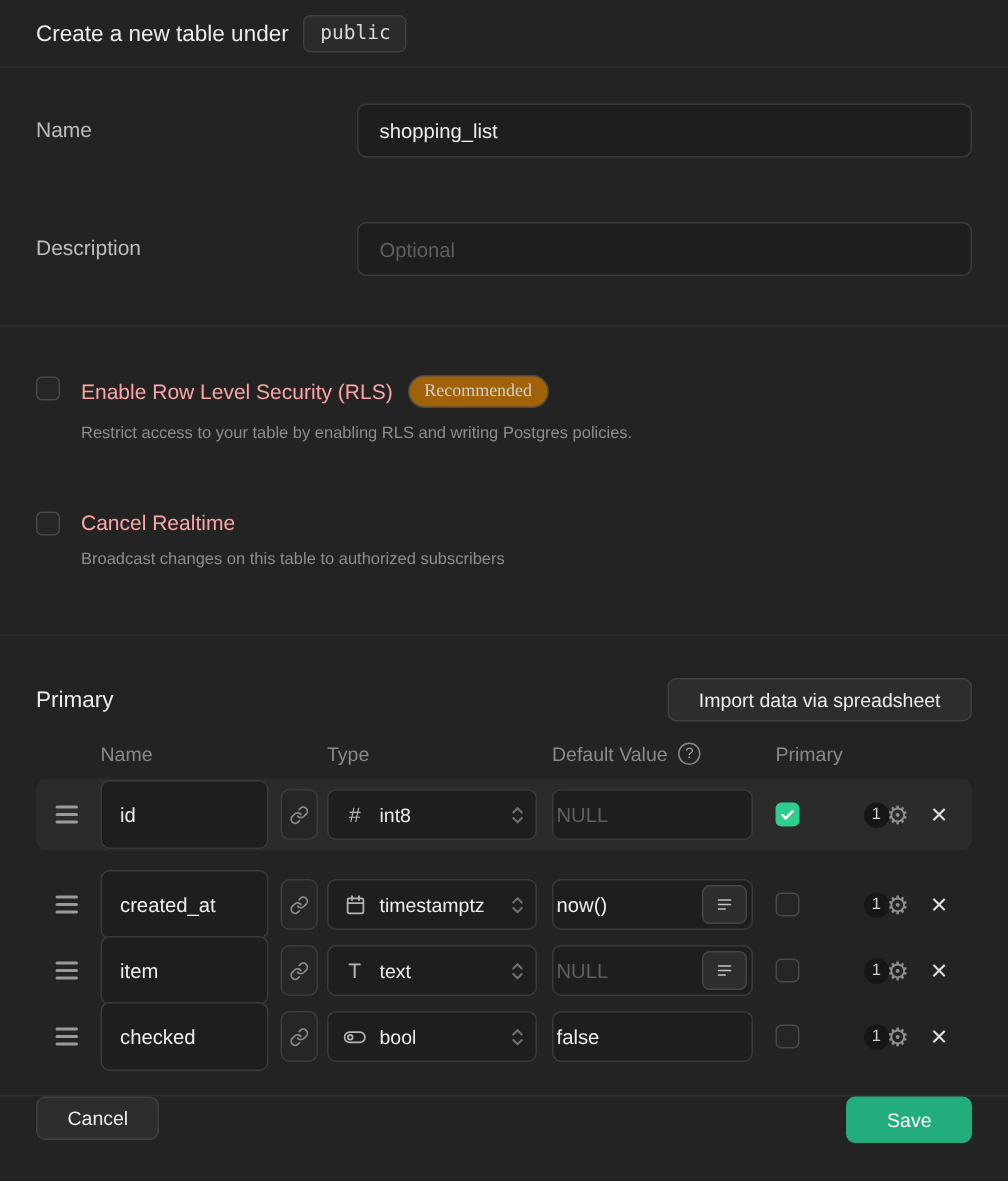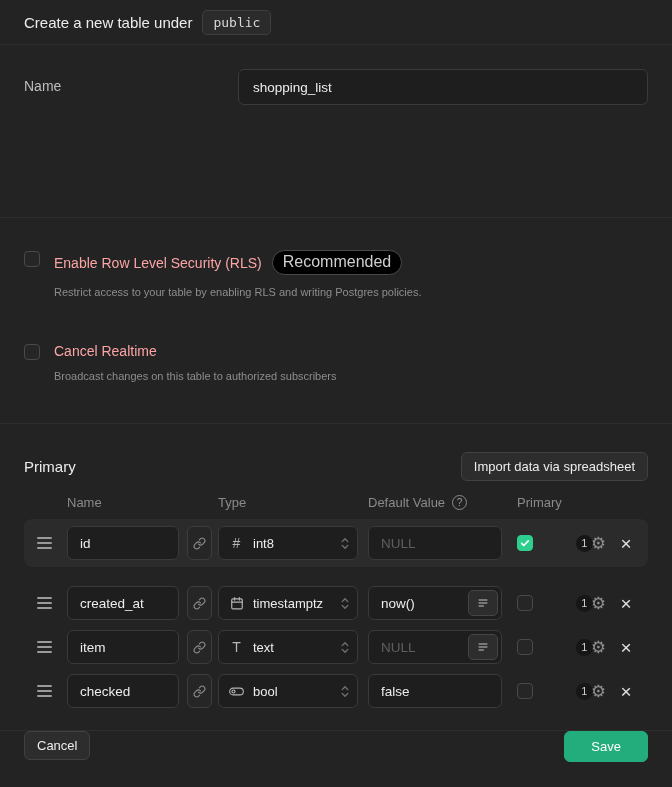--- a/index.html
+++ b/index.html
@@ -39,70 +39,70 @@
     background:#262626; flex:none; display:inline-flex; align-items:center; justify-content:center;
     cursor:pointer;
   }
   .cbx svg { display:none; }
   .cbx.checked { background:var(--checkbox-green); border-color:var(--checkbox-green); }
   .cbx.checked svg { display:block; }
   .toggle-body { margin-left:14px; }
   .toggle-title-row { display:flex; align-items:center; gap:10px; margin-top:-1px; }
   .toggle-title { font-size:14px; color:#fca5a5; }
   .pill {
-    font-size:16px; color:#cfcfcf; border:1px solid #4a4a4a; border-radius:999px;
-    padding:2px 10px 3px 10px; background:#000000;
+    font-size:12px; color:#cfcfcf; border:1px solid #4a4a4a; border-radius:999px;
+    padding:2px 10px 3px 10px; background:#a16207;font-family:Liberation Serif, serif;
   }
   .toggle-desc { font-size:11px; color:#8d8d8d; line-height:20px; margin-top:7px; }
 
   
   .sec-columns { height:306px; padding:28px 24px 0 24px; flex:none; }
   .columns-head { display:flex; align-items:center; justify-content:space-between; margin-bottom:14px; }
   .columns-title { font-size:15px; color:#ececec; }
   .btn {
     font-family:"Liberation Sans", sans-serif; font-size:13px; color:#ececec;
     background:#2d2d2d; border:1px solid #414141; border-radius:6px;
-    padding:6px 12px; cursor:pointer;
+    padding:6px 20px; cursor:pointer;
   }
   .tbl-headers { display:flex; font-size:13px; color:#8a8a8a; padding-left:13px; margin-bottom:9px; align-items:center; }
   .th-spacer { width:30px; flex:none; }
   .th-name { width:151px; flex:none; }
   .th-type { width:150px; flex:none; }
   .th-default { width:149px; flex:none; display:flex; align-items:center; gap:7px; }
   .th-primary { flex:none; }
   .q-icon {
     width:15px; height:15px; border-radius:50%; border:1px solid #8a8a8a; color:#9a9a9a;
     font-size:10px; display:inline-flex; align-items:center; justify-content:center; cursor:pointer;
   }
 
   .col-row { display:flex; align-items:center; border-radius:8px; padding:7px 10px 7px 13px; height:48px; }
   .col-row.hl { background:#2b2b2b; }
   .col-row.hl + .col-row, .col-row + .col-row { margin-top:-4px; }
   .col-row.hl { margin-bottom:16px; height:48px; }
   .drag { width:16px; flex:none; margin-right:14px; cursor:grab; }
   .drag i { display:block; width:15px; height:2px; background:#9a9a9a; border-radius:1px;
             box-shadow:0 5px 0 #9a9a9a, 0 10px 0 #9a9a9a; margin-bottom:10px; }
-  .name-inp { width:112px; height:34px; padding:0 12px; margin-right:8px; flex:none; }
+  .name-inp { width:112px; height:46px; padding:0 12px; margin-right:8px; flex:none; }
   .link-btn {
     width:25px; height:34px; margin-right:6px; flex:none; background:#262626;
     border:1px solid #3d3d3d; border-radius:6px; display:flex; align-items:center; justify-content:center;
     cursor:pointer;
   }
   .type-sel {
     width:140px; height:34px; margin-right:10px; flex:none; background:#1e1e1e;
     border:1px solid #3a3a3a; border-radius:6px; display:flex; align-items:center;
     padding:0 7px 0 10px; gap:9px; cursor:pointer; color:#ededed;
     font-family:"Liberation Sans", sans-serif; font-size:13px;
   }
   .ticon { width:15px; flex:none; display:flex; align-items:center; justify-content:center; color:#b5b5b5; }
   .ticon-text { font-size:14px; color:#b5b5b5; }
   .type-label { flex:1; text-align:left; }
   .chev { flex:none; display:flex; }
   .def-wrap { width:134px; height:34px; margin-right:15px; flex:none; position:relative; }
-  .def-inp { width:100%; height:100%; padding:0 12px; }
+  .def-inp { width:100%; height:100%; padding:0 2px; }
   .def-inp:disabled { color:#5f5f5f; }
   .menu-btn {
     position:absolute; right:4px; top:4px; width:30px; height:26px;
     background:#2d2d2d; border:1px solid #454545; border-radius:5px;
     display:flex; align-items:center; justify-content:center; cursor:pointer;
   }
   .row-cbx { margin-right:0; }
   .badge-gear { margin-left:auto; display:flex; align-items:center; flex:none; }
   .num-badge {
     width:17px; height:17px; border-radius:50%; background:#161616; color:#cfcfcf;
@@ -129,20 +129,24 @@
 
   <div class="hdr divider-b">
     <span class="hdr-title">Create a new table under</span>
     <span class="code-badge">public</span>
   </div>
 
   <div class="sec-fields divider-b">
     <div class="field-row">
       <div class="field-label">Name</div>
       <input class="inp field-inp" value="shopping_list" style="">
+    </div>
+    <div class="field-row">
+      <div class="field-label">Description</div>
+      <input class="inp field-inp" placeholder="Optional" style="">
     </div>
   </div>
 
   <div class="sec-toggles divider-b">
     <div class="toggle-block">
       <span class="cbx" id="rls-cbx">
         
       </span>
       <div class="toggle-body">
         <div class="toggle-title-row">

